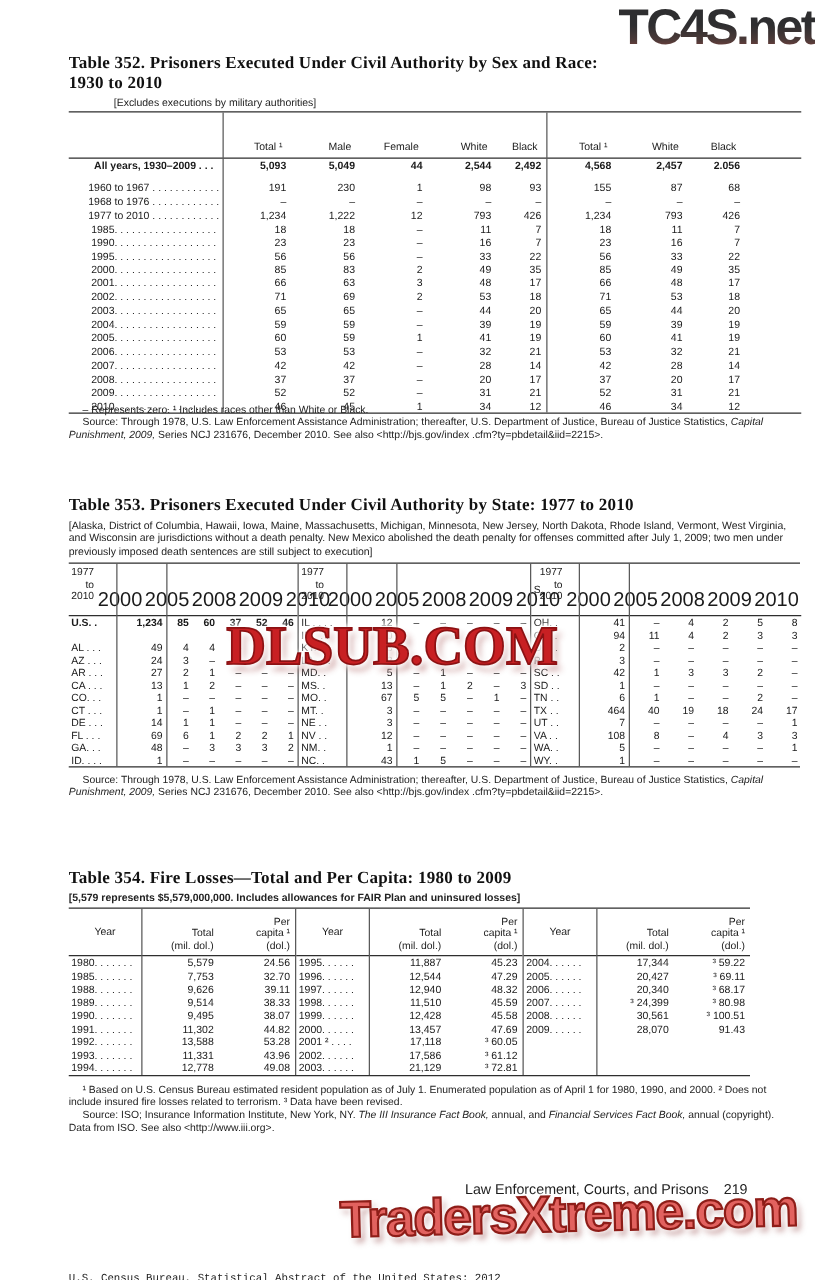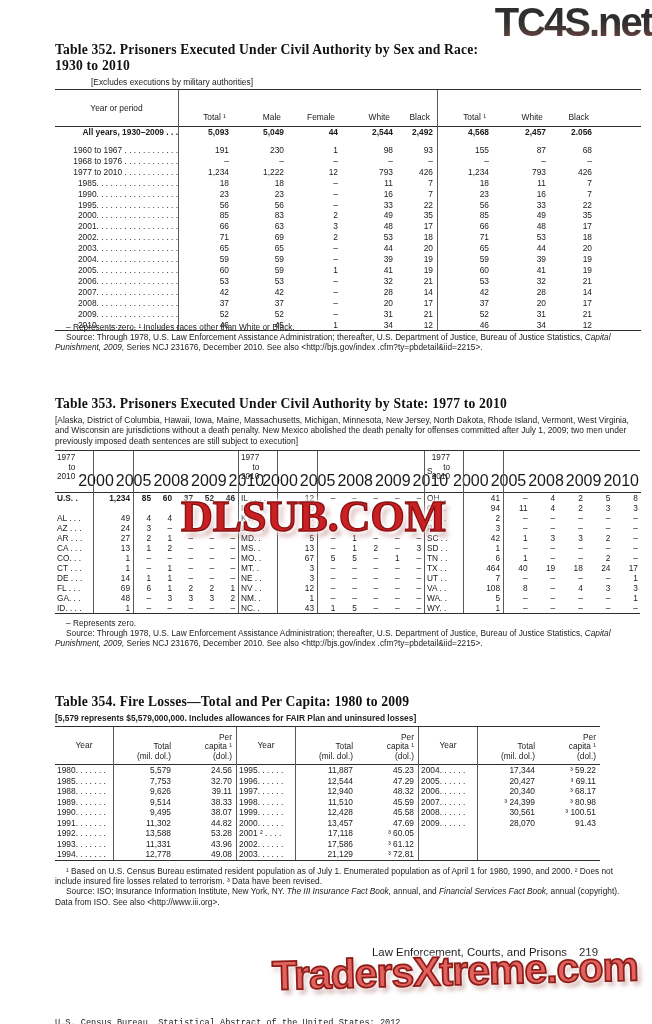--- a/index.html
+++ b/index.html
@@ -19,21 +19,21 @@
   
   #t352{left:55px;top:89px;width:586px;}
   #t352-hdr{position:relative;height:36px;border-bottom:1.2px solid #2e2e2e;}
   #t352-mgrp{position:absolute;left:382px;right:0;top:0;height:13px;text-align:center;
              font-size:8.4px;line-height:13px;border-bottom:1px solid #555;}
   #t352-yearcol{position:absolute;left:0;top:0;width:123px;height:36px;display:flex;align-items:center;justify-content:center;font-size:8.4px;}
   #t352-collbls{position:absolute;left:0;right:0;bottom:0;display:grid;
                 grid-template-columns:123px 55px 55px 54px 55px 40px 56px 57px 46px;}
   #t352-collbls .cell{text-align:right;padding:0 7px 3px 0;}
   .t352-row{display:grid;grid-template-columns:123px 55px 55px 54px 55px 40px 56px 57px 46px;}
-  .t352-row .lbl{text-align:right;padding-left:13px;}
+  .t352-row .lbl{text-align:center;padding-left:13px;}
   .t352-row .num{text-align:right;padding-right:4px;}
   .t352-row.b{font-weight:bold;height:13px;line-height:13px;}
   .t352-row.sp{height:5px;}
 
   
   #t353{left:55px;top:450px;width:585px;display:flex;}
   .t353-group{position:relative;}
   .t353-group.sep{border-left:1px solid #5a5a5a;}
   .g-a{width:183px;} .g-b{width:185px;} .g-c{width:216px;}
   .t353-hdr{display:flex;height:41px;border-bottom:1.2px solid #2e2e2e;}
@@ -92,21 +92,20 @@
 <div id="page">
 
   <div class="abs ttl" style="left:55px;top:42px;width:570px;">
     <div>Table 352. Prisoners Executed Under Civil Authority by Sex and Race:</div>
     <div>1930 to 2010</div>
   </div>
   <div class="abs note" style="left:55px;top:77px;margin-left:36px;">[Excludes executions by military authorities]</div>
 
   <div id="t352" class="tbl">
     <div id="t352-hdr">
-      <div id="t352-yearcol">Year or period</div>
       <div id="t352-collbls">
         <div class="cell"></div>
         <div class="cell">Total ¹</div>
         <div class="cell">Male</div>
         <div class="cell">Female</div>
         <div class="cell">White</div>
         <div class="cell">Black</div>
         <div class="cell">Total ¹</div>
         <div class="cell">White</div>
         <div class="cell">Black</div>
@@ -703,21 +702,20 @@
             <div class="yr">–</div>
             <div class="yr">–</div>
           </div>
         </div>
       <div class="vline" style="left:38px;"></div>
       <div class="vline" style="left:78px;"></div>
     </div>
   </div>
 
   <div class="abs fn" style="left:55px;top:618px;width:586px;">
-    <p>– Represents zero.</p>
     <p><span>Source: Through 1978, U.S. Law Enforcement Assistance Administration; thereafter, U.S. Department of Justice, Bureau of Justice Statistics, </span><span class="it">Capital Punishment, 2009,</span><span> Series NCJ 231676, December 2010. See also &lt;http://bjs.gov/index .cfm?ty=pbdetail&amp;iid=2215&gt;.</span></p>
   </div>
 
   <div class="abs ttl" style="left:55px;top:694px;width:586px;">Table 354. Fire Losses—Total and Per Capita: 1980 to 2009</div>
   <div class="abs note" style="left:55px;top:713px;width:586px;font-weight:bold;">[5,579 represents $5,579,000,000. Includes allowances for FAIR Plan and uninsured losses]</div>
 
   <div id="t354" class="tbl">
     <div class="t354-group">
       <div class="t354-hdr">
         <div class="yl">Year</div>

